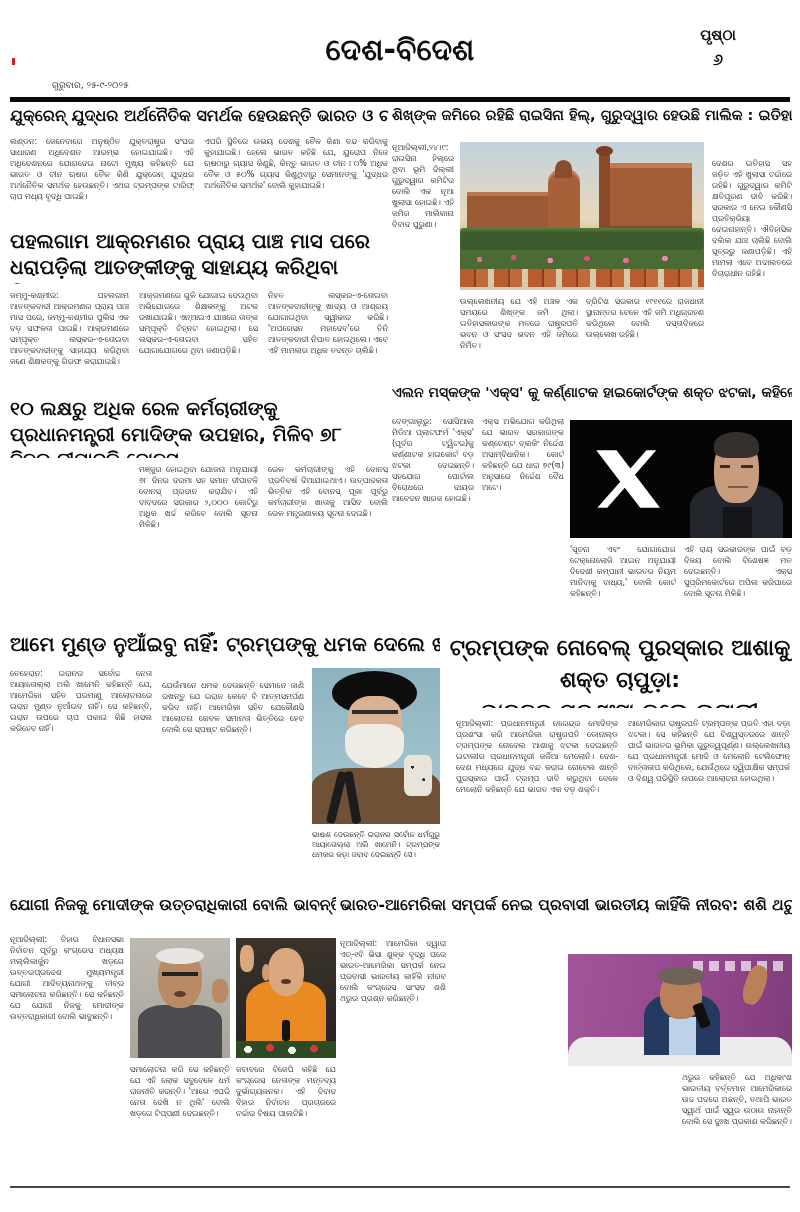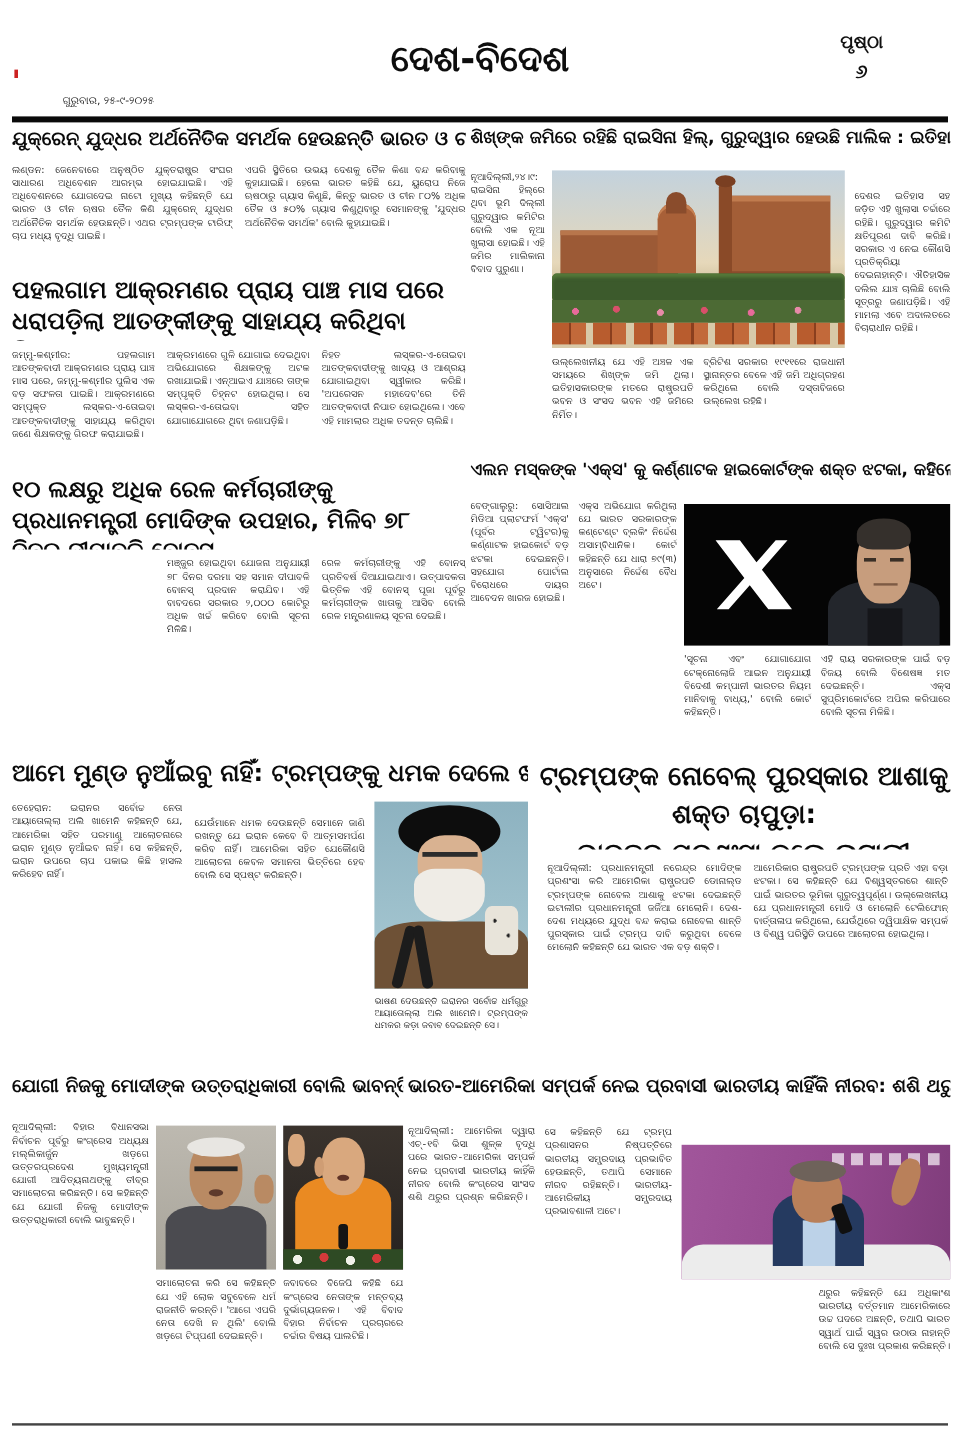--- a/index.html
+++ b/index.html
@@ -241,22 +241,21 @@
       <div class="yg-mouth"></div>
       <div class="yg-mic"></div>
       <div class="yg-flowers"></div>
     </div>
     <div class="body-col" style="left:120px;top:168px;width:100px;height:96px;">ସମାଲୋଚନା କରି ସେ କହିଛନ୍ତି ଯେ ଏହି ଲୋକ ସବୁବେଳେ ଧର୍ମ ରାଜନୀତି କରନ୍ତି। 'ଆଗେ ଏପରି ନେତା ଦେଖି ନ ଥିଲି' ବୋଲି ଖଡ଼ଗେ ଟିପ୍ପଣୀ ଦେଇଛନ୍ତି।</div>
     <div class="body-col" style="left:226px;top:168px;width:100px;height:96px;">ଜବାବରେ ବିଜେପି କହିଛି ଯେ କଂଗ୍ରେସ ନେତାଙ୍କ ମନ୍ତବ୍ୟ ଦୁର୍ଭାଗ୍ୟଜନକ। ଏହି ବିବାଦ ବିହାର ନିର୍ବାଚନ ପ୍ରଚାରରେ ଚର୍ଚ୍ଚାର ବିଷୟ ପାଲଟିଛି।</div>
   </div>
 
   <div class="article art-i">
     <div class="hl">ଭାରତ-ଆମେରିକା ସମ୍ପର୍କ ନେଇ ପ୍ରବାସୀ ଭାରତୀୟ କାହିଁକି ନୀରବ: ଶଶି ଥରୁରଙ୍କ ପ୍ରଶ୍ନ</div>
-    <div class="body-col" style="left:0;top:42px;width:106px;height:222px;font-family:Liberation Mono, monospace;">ନୂଆଦିଲ୍ଲୀ: ଆମେରିକା ଦ୍ୱାରା ଏଚ୍-୧ବି ଭିସା ଶୁଳ୍କ ବୃଦ୍ଧି ପରେ ଭାରତ-ଆମେରିକା ସମ୍ପର୍କ ନେଇ ପ୍ରବାସୀ ଭାରତୀୟ କାହିଁକି ନୀରବ ବୋଲି କଂଗ୍ରେସ ସାଂସଦ ଶଶି ଥରୁର ପ୍ରଶ୍ନ କରିଛନ୍ତି।</div>
-    <div class="body-col" style="left:114px;top:42px;width:106px;height:222px;">ସେ କହିଛନ୍ତି ଯେ ଟ୍ରମ୍ପ ପ୍ରଶାସନର ନିଷ୍ପତ୍ତିରେ ଭାରତୀୟ ସମ୍ପ୍ରଦାୟ ପ୍ରଭାବିତ ହେଉଛନ୍ତି, ତଥାପି ସେମାନେ ନୀରବ ରହିଛନ୍ତି। ଭାରତୀୟ-ଆମେରିକୀୟ ସମ୍ପ୍ରଦାୟ ପ୍ରଭାବଶାଳୀ ଅଟେ।</div>
+    <div class="body-col" style="left:0;top:42px;width:106px;height:222px;">ନୂଆଦିଲ୍ଲୀ: ଆମେରିକା ଦ୍ୱାରା ଏଚ୍-୧ବି ଭିସା ଶୁଳ୍କ ବୃଦ୍ଧି ପରେ ଭାରତ-ଆମେରିକା ସମ୍ପର୍କ ନେଇ ପ୍ରବାସୀ ଭାରତୀୟ କାହିଁକି ନୀରବ ବୋଲି କଂଗ୍ରେସ ସାଂସଦ ଶଶି ଥରୁର ପ୍ରଶ୍ନ କରିଛନ୍ତି।</div>
     <div class="photo ph-tharoor" style="left:228px;top:58px;width:224px;height:112px;">
       <div class="th-banner"></div>
       <div class="th-sofa"></div>
       <div class="th-arm"></div>
       <div class="th-suit"></div>
       <div class="th-shirt"></div>
       <div class="th-head"></div>
       <div class="th-hair"></div>
       <div class="th-mic"></div>
     </div>

